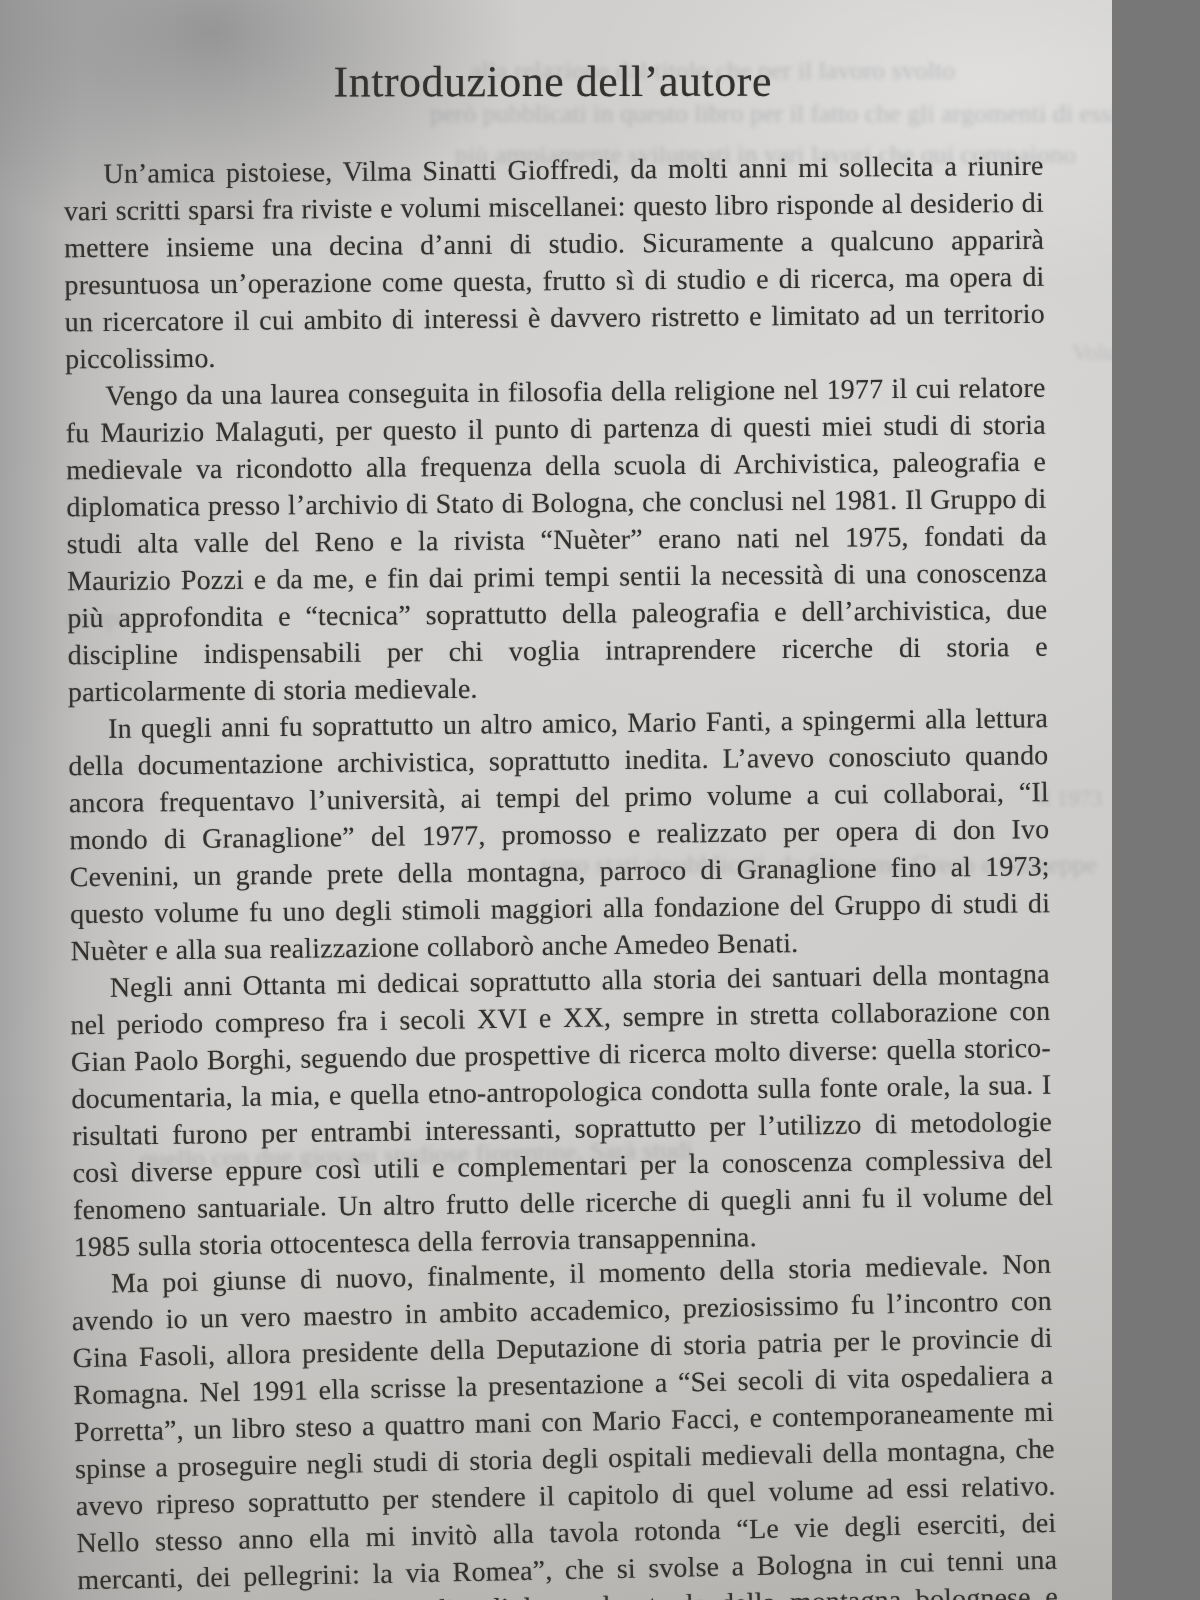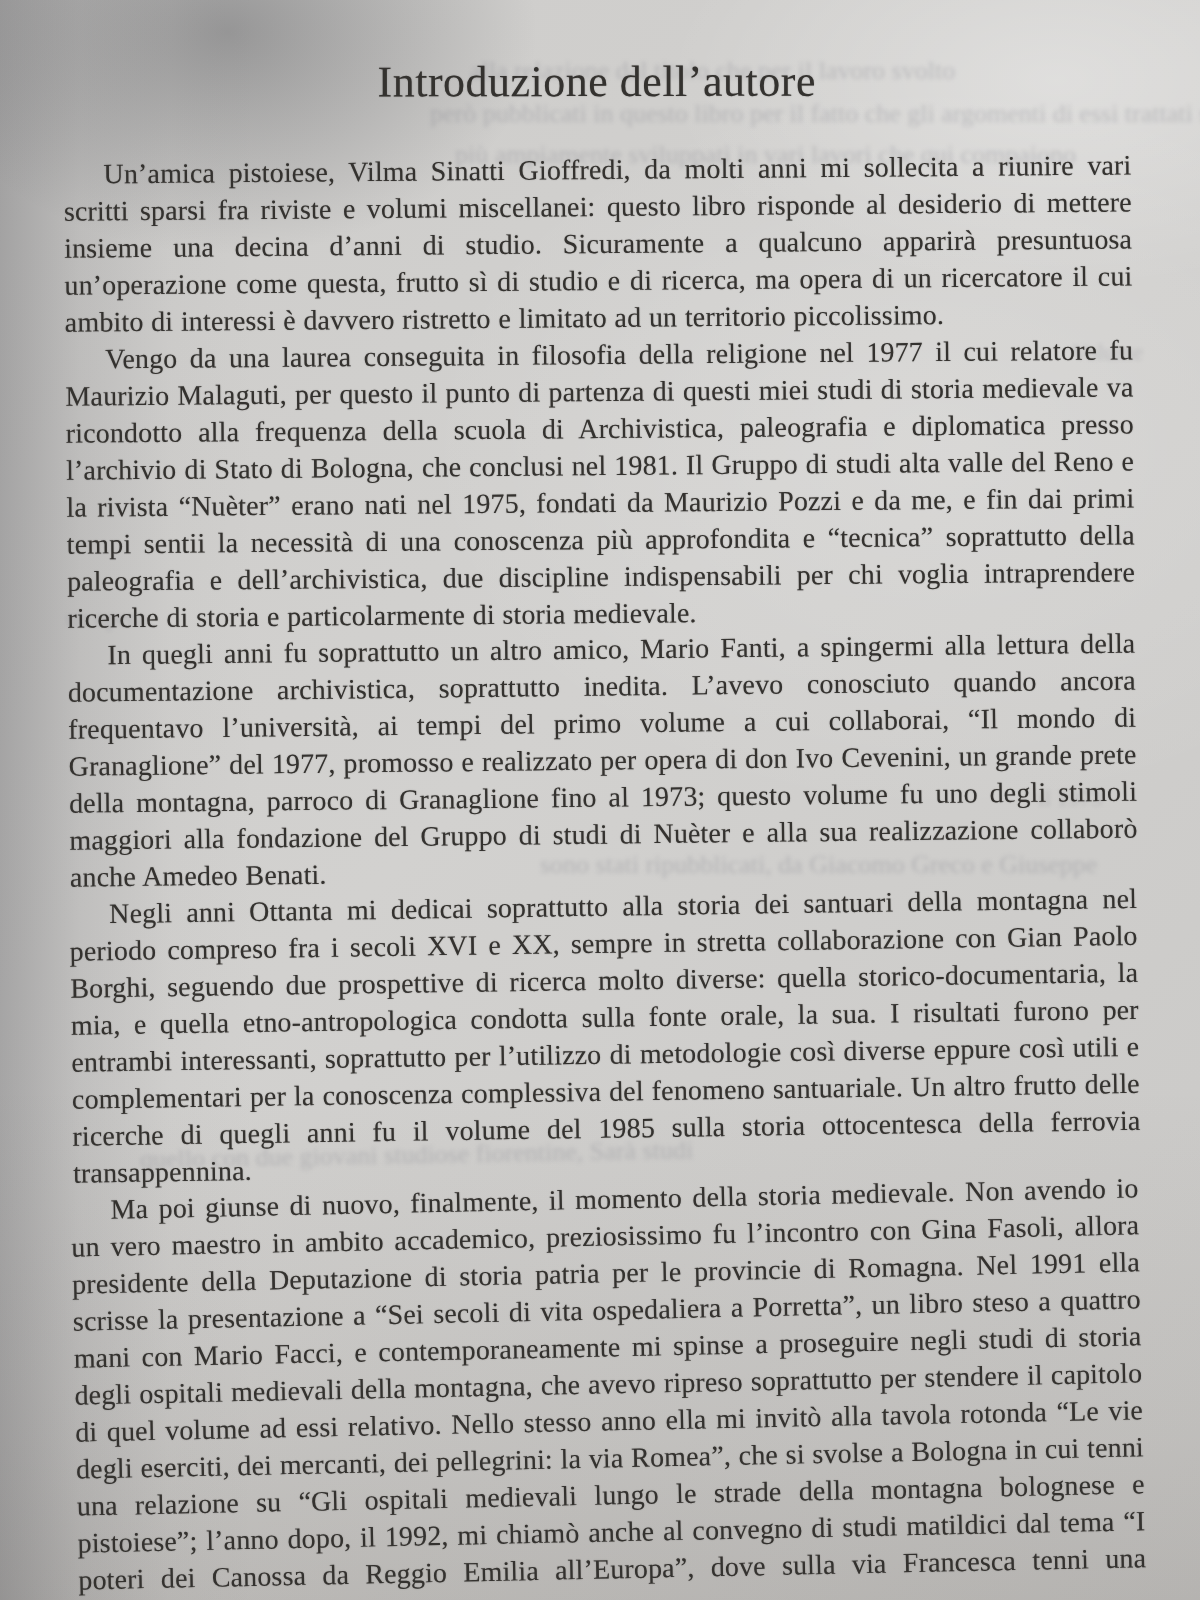--- a/index.html
+++ b/index.html
@@ -1,18 +1,18 @@
 <!DOCTYPE html>
 <html lang="it"><head>
 <meta charset="utf-8">
 <style>
   html,body{margin:0;padding:0;background:#777;}
   .photo{
     position:relative;
-    width:1200px;height:1600px;
+    width:1112px;height:1600px;
     overflow:hidden;
     background:
       radial-gradient(ellipse 430px 310px at 19% 2%, rgba(44,45,50,0.34), rgba(44,45,50,0) 72%),
       radial-gradient(ellipse 560px 300px at 88% 5%, rgba(255,255,255,0.30), rgba(255,255,255,0) 70%),
       radial-gradient(ellipse 700px 500px at 78% 28%, rgba(255,255,255,0.16), rgba(255,255,255,0) 75%),
       linear-gradient(90deg, rgba(40,40,46,0.26) 0px, rgba(40,40,46,0.10) 80px, rgba(40,40,46,0.02) 170px, rgba(0,0,0,0) 260px),
       linear-gradient(180deg, rgba(0,0,0,0) 68%, rgba(92,86,80,0.10) 90%, rgba(82,76,70,0.17) 100%),
       linear-gradient(135deg, #cdccca 0%, #d2d1cf 45%, #c9c8c6 100%);
     font-family:"Liberation Serif","DejaVu Serif",serif;
   }

